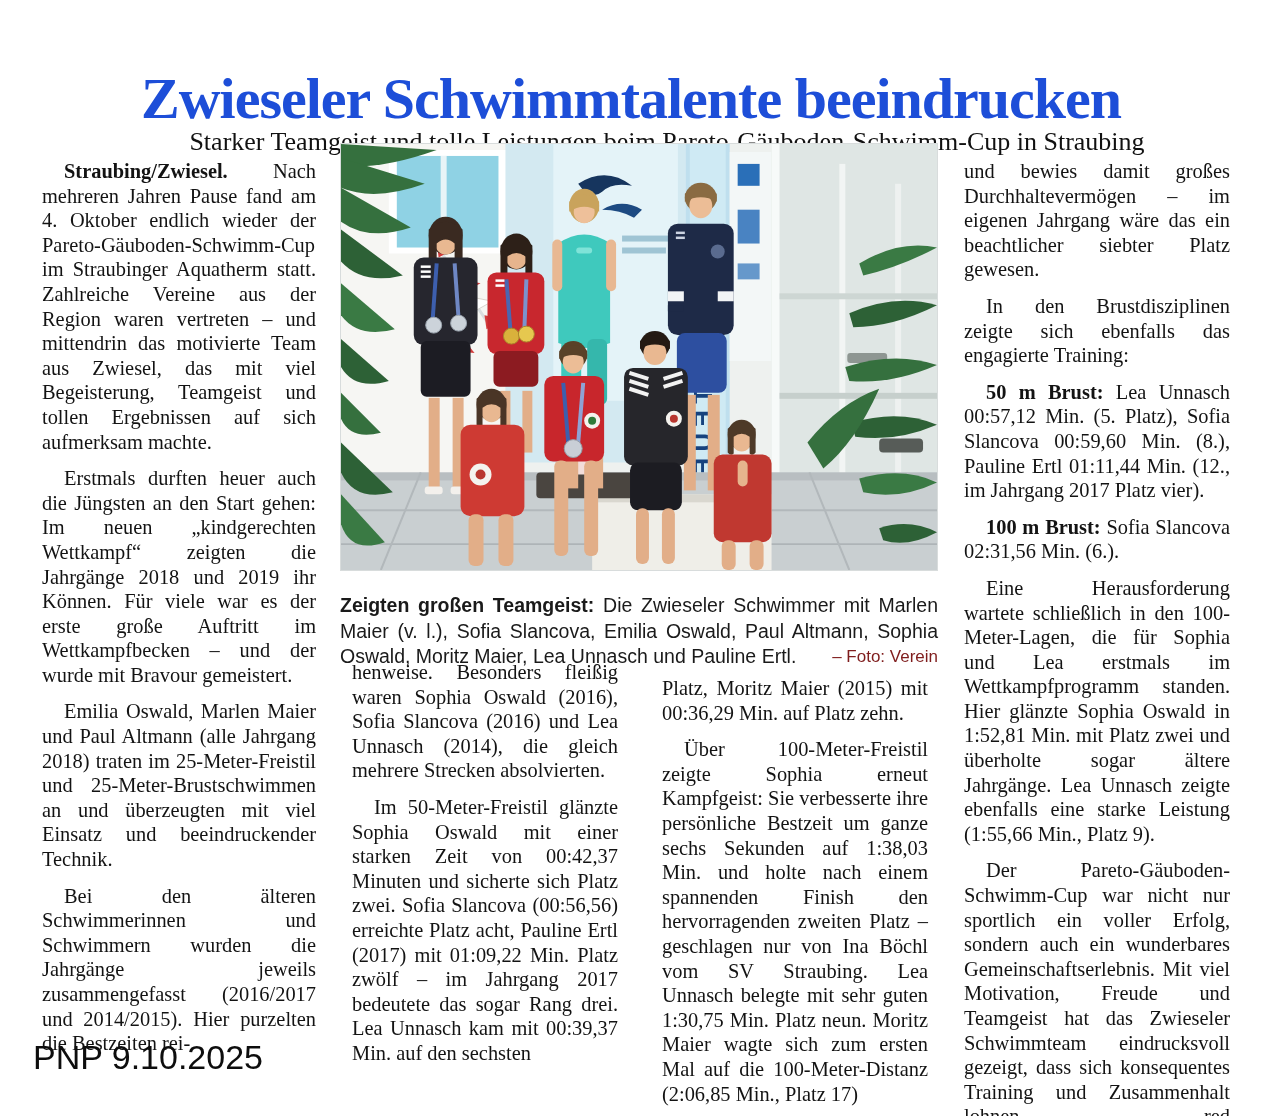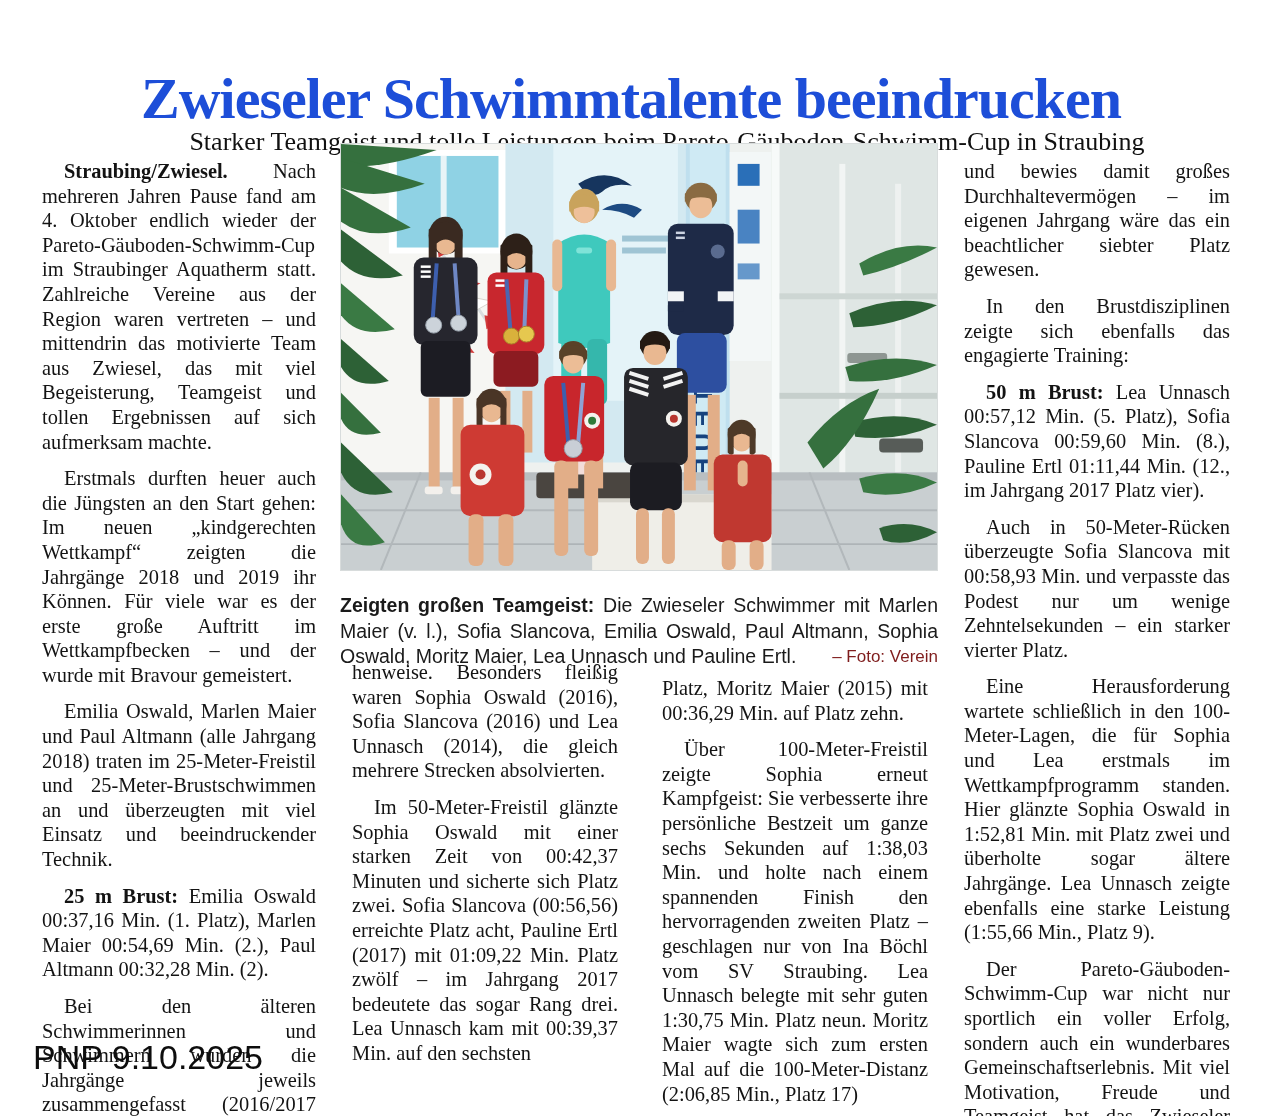--- a/index.html
+++ b/index.html
@@ -31,21 +31,20 @@
 </head>
 <body>
 
 <h1 class="abs headline">Zwieseler Schwimmtalente beeindrucken</h1>
 <h2 class="abs subheadline">Starker Teamgeist und tolle Leistungen beim Pareto-Gäuboden-Schwimm-Cup in Straubing</h2>
 
 <div class="abs bodycol col1">
   <p class="indent"><span class="lead">Straubing/Zwiesel.</span> <span>Nach mehreren Jahren Pause fand am 4. Oktober endlich wieder der Pareto-Gäuboden-Schwimm-Cup im Straubinger Aquatherm statt. Zahlreiche Vereine aus der Region waren vertreten – und mittendrin das motivierte Team aus Zwiesel, das mit viel Begeisterung, Teamgeist und tollen Ergebnissen auf sich aufmerksam machte.</span></p>
   <p class="indent">Erstmals durften heuer auch die Jüngsten an den Start gehen: Im neuen „kindgerechten Wettkampf“ zeigten die Jahrgänge 2018 und 2019 ihr Können. Für viele war es der erste große Auftritt im Wettkampfbecken – und der wurde mit Bravour gemeistert.</p>
   <p class="indent">Emilia Oswald, Marlen Maier und Paul Altmann (alle Jahrgang 2018) traten im 25-Meter-Freistil und 25-Meter-Brustschwimmen an und überzeugten mit viel Einsatz und beeindruckender Technik.</p>
-  <p class="indent"><span class="lead">25 m Brust:</span> <span>Emilia Oswald 00:37,16 Min. (1. Platz), Marlen Maier 00:54,69 Min. (2.), Paul Altmann 00:32,28 Min. (2).</span></p>
   <p class="indent">Bei den älteren Schwimmerinnen und Schwimmern wurden die Jahrgänge jeweils zusammengefasst (2016/2017 und 2014/2015). Hier purzelten die Bestzeiten rei-</p>
 </div>
 
 <div class="abs photo-block">
   <svg viewBox="0 0 598 428" preserveAspectRatio="none">
 
     <rect x="0" y="0" width="598" height="428" fill="#eef1ef"></rect>
     <rect x="0" y="0" width="165" height="360" fill="#f6f6f3"></rect>
 
     <rect x="48" y="6" width="118" height="104" fill="#ffffff"></rect>
@@ -253,18 +252,18 @@
 
 <div class="abs bodycol col3">
   <p>Platz, Moritz Maier (2015) mit 00:36,29 Min. auf Platz zehn.</p>
   <p class="indent">Über 100-Meter-Freistil zeigte Sophia erneut Kampfgeist: Sie verbesserte ihre persönliche Bestzeit um ganze sechs Sekunden auf 1:38,03 Min. und holte nach einem spannenden Finish den hervorragenden zweiten Platz – geschlagen nur von Ina Böchl vom SV Straubing. Lea Unnasch belegte mit sehr guten 1:30,75 Min. Platz neun. Moritz Maier wagte sich zum ersten Mal auf die 100-Meter-Distanz (2:06,85 Min., Platz 17)</p>
 </div>
 
 <div class="abs bodycol col4">
   <p>und bewies damit großes Durchhaltevermögen – im eigenen Jahrgang wäre das ein beachtlicher siebter Platz gewesen.</p>
   <p class="indent">In den Brustdisziplinen zeigte sich ebenfalls das engagierte Training:</p>
   <p class="indent"><span class="lead">50 m Brust:</span> <span>Lea Unnasch 00:57,12 Min. (5. Platz), Sofia Slancova 00:59,60 Min. (8.), Pauline Ertl 01:11,44 Min. (12., im Jahrgang 2017 Platz vier).</span></p>
-  <p class="indent">Auch in 50-Meter-Rücken überzeugte Sofia Slancova mit 00:58,93 Min. und verpasste das Podest nur um wenige Zehntelsekunden – ein starker vierter Platz.</p>
+  <p class="indent"><span class="lead">100 m Brust:</span> <span>Sofia Slancova 02:31,56 Min. (6.).</span></p>
   <p class="indent">Eine Herausforderung wartete schließlich in den 100-Meter-Lagen, die für Sophia und Lea erstmals im Wettkampfprogramm standen. Hier glänzte Sophia Oswald in 1:52,81 Min. mit Platz zwei und überholte sogar ältere Jahrgänge. Lea Unnasch zeigte ebenfalls eine starke Leistung (1:55,66 Min., Platz 9).</p>
   <p class="indent"><span>Der Pareto-Gäuboden-Schwimm-Cup war nicht nur sportlich ein voller Erfolg, sondern auch ein wunderbares Gemeinschaftserlebnis. Mit viel Motivation, Freude und Teamgeist hat das Zwieseler Schwimmteam eindrucksvoll gezeigt, dass sich konsequentes Training und Zusammenhalt lohnen.</span> <span class="sign">– red</span></p>
 </div>
 
 <div class="abs pnp">PNP 9.10.2025</div>
 
 </body></html>

